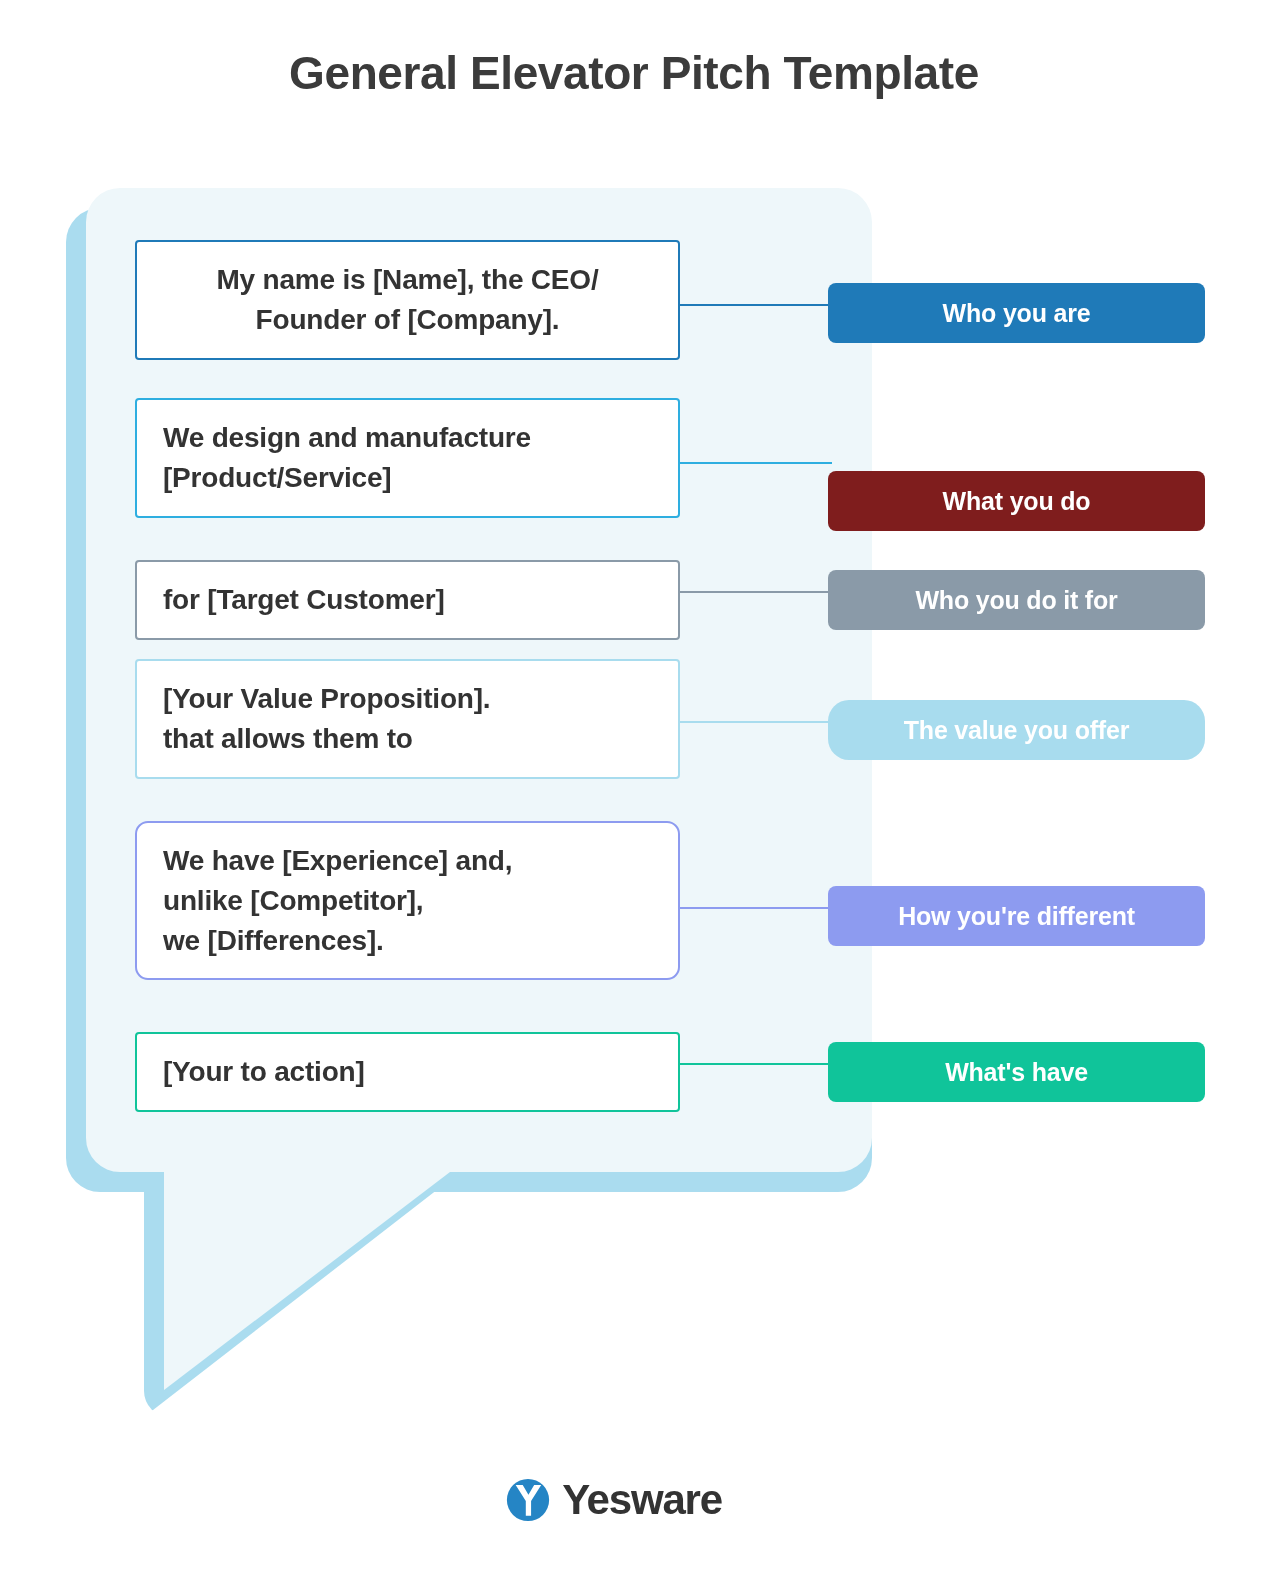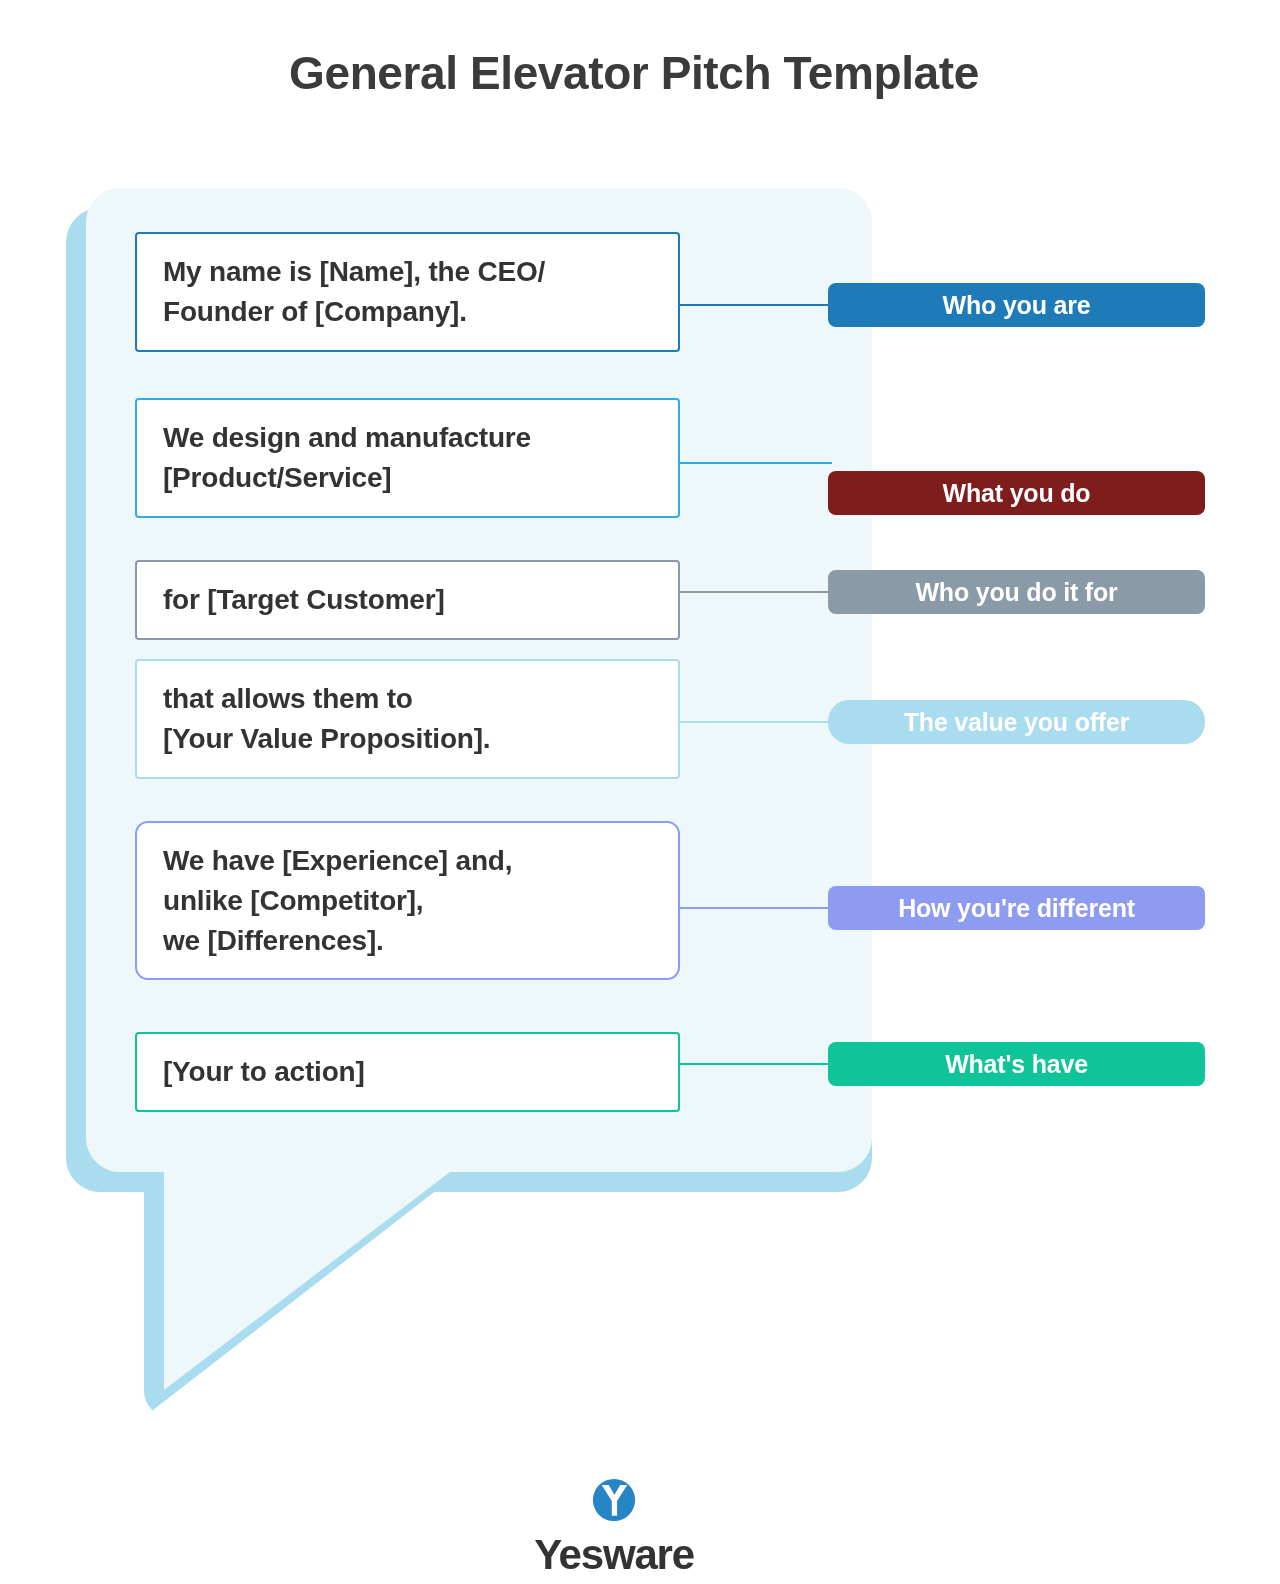--- a/index.html
+++ b/index.html
@@ -113,21 +113,21 @@
     position: absolute;
     left: 680px;
     width: 152px;
     height: 2px;
     background: #cccccc;
   }
   .pill {
     position: absolute;
     left: 828px;
     width: 377px;
-    height: 44px;
+    height: 60px;
     box-sizing: border-box;
     border-radius: 8px;
     color: #ffffff;
     font-size: 25px;
     font-weight: bold;
     display: flex;
     align-items: center;
     justify-content: center;
     letter-spacing: -0.2px;
   }
@@ -135,21 +135,20 @@
   
   #footer-logo {
     position: absolute;
     left: 0;
     top: 1478px;
     width: 1228px;
     display: flex;
     align-items: center;
     justify-content: center;
     gap: 12px;
-    flex-direction: column;
   }
   #logo-mark {
     width: 44px;
     height: 44px;
     display: block;
   }
   #logo-wordmark {
     font-size: 42px;
     font-weight: bold;
     color: #333333;
@@ -166,21 +165,21 @@
   <div id="bubble-outline"></div>
   <div id="bubble-outline-tail"></div>
   <div id="bubble-notch"></div>
   <div id="bubble-fill"></div>
   <div id="bubble-fill-tail"></div>
 </div>
 
 <div id="rows-root">
     <div class="row">
       <div class="connector" style="top: 304px; background: rgb(31, 122, 184);"></div>
-      <div class="pitch-box" style="top: 232px; border-color: rgb(31, 122, 184);">
+      <div class="pitch-box" style="top: 240px; border-color: rgb(31, 122, 184); text-align: center;">
         <span class="line">My name is [Name], the CEO/</span>
         <span class="line">Founder of [Company].</span>
       </div>
       <div class="pill" style="top: 283px; background: rgb(31, 122, 184);">
         <span>Who you are</span>
       </div>
     </div>
     <div class="row">
       <div class="connector" style="top: 462px; background: rgb(46, 174, 224);"></div>
       <div class="pitch-box" style="top: 398px; border-color: rgb(46, 174, 224);">
@@ -196,22 +195,22 @@
       <div class="pitch-box" style="top: 560px; border-color: rgb(138, 154, 168);">
         <span class="line">for [Target Customer]</span>
       </div>
       <div class="pill" style="top: 570px; background: rgb(138, 154, 168);">
         <span>Who you do it for</span>
       </div>
     </div>
     <div class="row">
       <div class="connector" style="top: 721px; background: rgb(168, 220, 238);"></div>
       <div class="pitch-box" style="top: 659px; border-color: rgb(168, 220, 238);">
+        <span class="line">[Your Value Proposition].</span>
         <span class="line">that allows them to</span>
-        <span class="line">[Your Value Proposition].</span>
       </div>
       <div class="pill" style="top: 700px; background: rgb(168, 220, 238); border-radius: 21px;">
         <span>The value you offer</span>
       </div>
     </div>
     <div class="row">
       <div class="connector" style="top: 907px; background: rgb(141, 155, 240);"></div>
       <div class="pitch-box" style="top: 821px; border-color: rgb(141, 155, 240); border-radius: 13px;">
         <span class="line">We have [Experience] and,</span>
         <span class="line">unlike [Competitor],</span>

